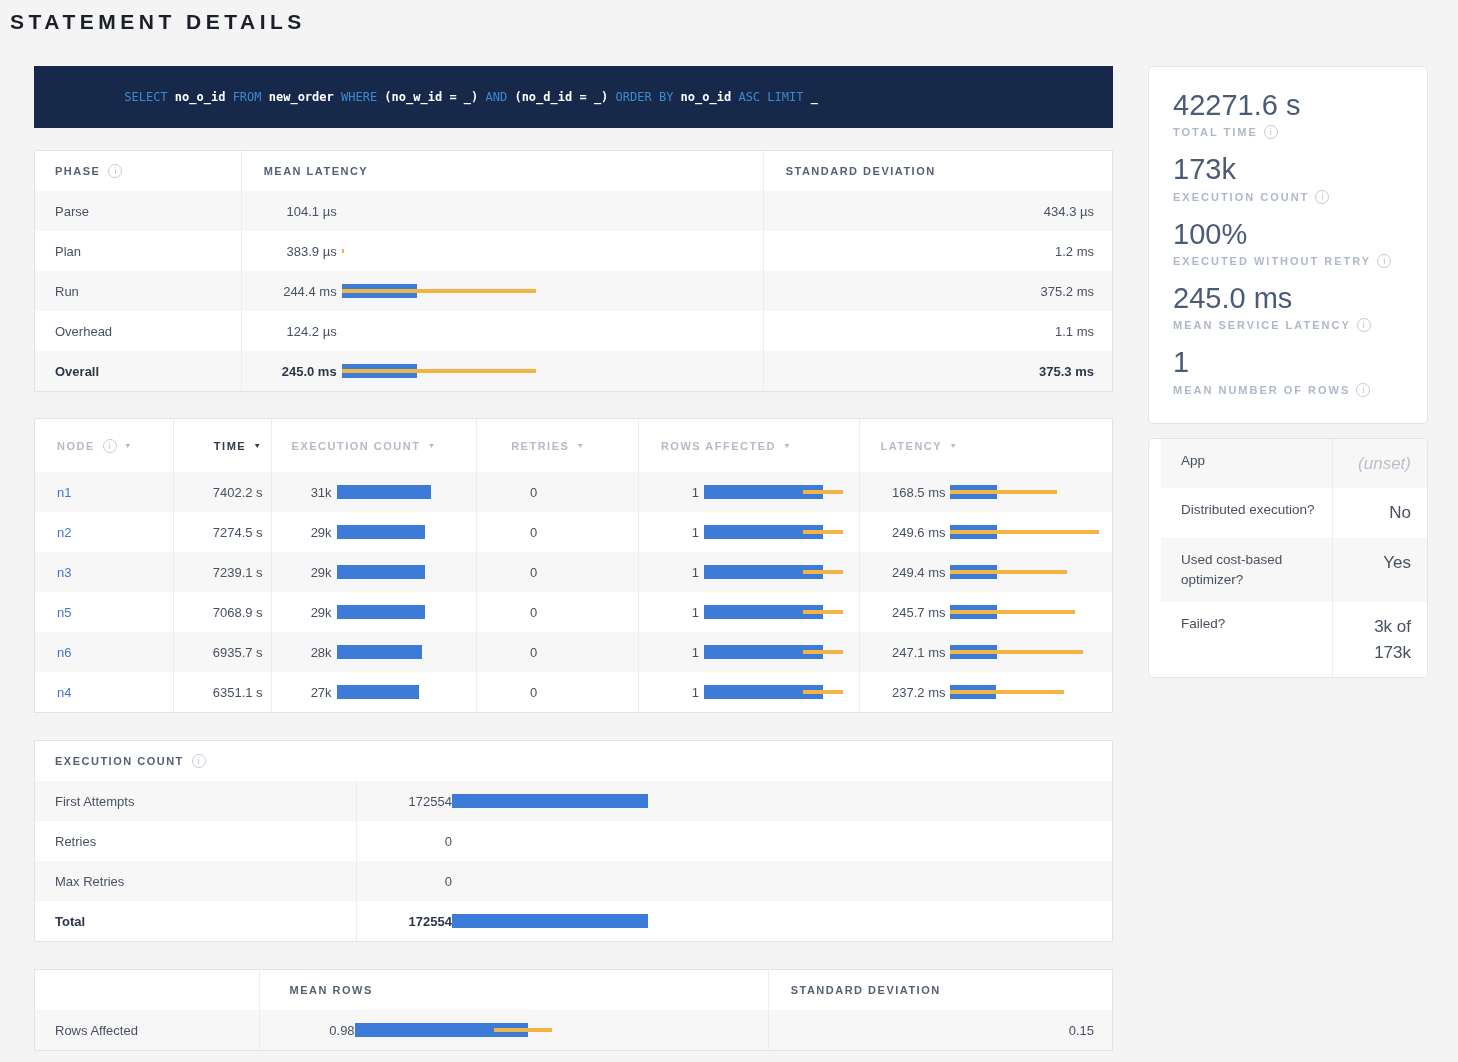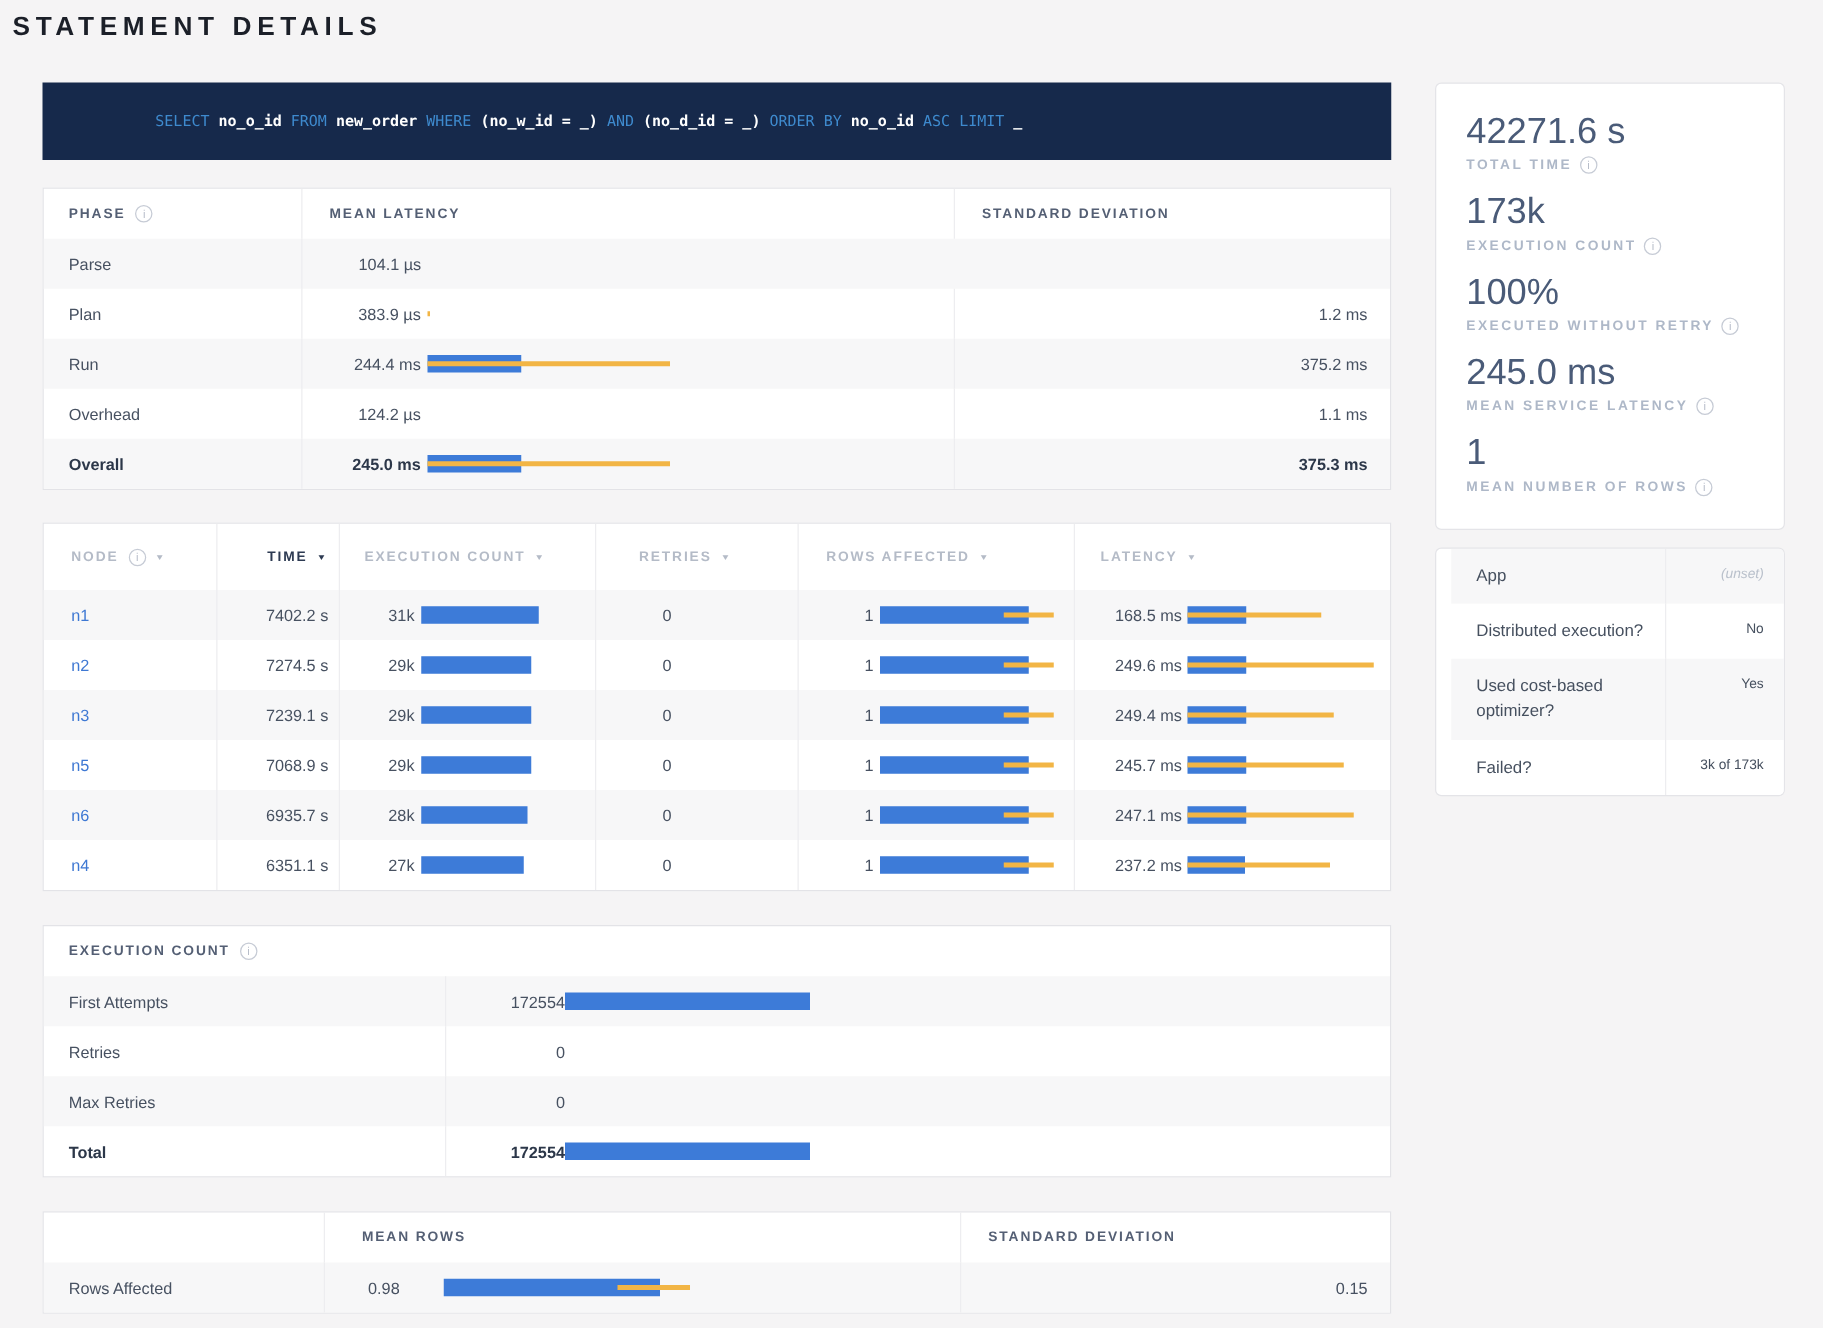--- a/index.html
+++ b/index.html
@@ -90,21 +90,21 @@
 
   
   .c-eclabel { width:321px; padding-left:20px; }
   .c-ecrest  { flex:1; }
   .c-ecrest .val { width:95px; margin-right:0; }
   .c-ecrest .bar-wrap { flex:1; margin-right:8px; }
 
   
   .c-ralabel { width:224px; padding-left:20px; }
   .c-ramean  { width:510px; }
-  .c-ramean .val { width:95px; margin-right:0;text-align:center; }
+  .c-ramean .val { width:95px; margin-right:0; }
   .c-ramean .bar-wrap { flex:1; margin-right:10px; }
   .c-rastd   { width:345px; justify-content:flex-end; padding-right:18px; }
 
   .mt26 { margin-top:26px; }
   .mt27 { margin-top:27px; }
 
   
   .card { background:#fff; border:1px solid #e4e4e8; border-radius:5px;padding-left:12px; }
   .stats-card { padding:14px 24px 26px 24px; }
   .stat { margin-top:14px; }
@@ -115,21 +115,21 @@
     display:flex; align-items:center; font-weight:700;
   }
   .stat-label .info-icon { margin-left:6px; }
 
   .props-card { margin-top:14px; overflow:hidden; }
   .prop-row { display:flex; background:#fff; }
   .prop-row.alt { background:#f7f7f8; }
   .prop-label { flex:1; padding:12px 10px 12px 20px; font-size:13.5px; line-height:1.5; color:#46505f; }
   .prop-value {
     width:95px; border-left:1px solid #ededf0; text-align:right;
-    padding:12px 16px 12px 6px; font-size:11px; line-height:1.5; color:#46505f;
+    padding:12px 16px 12px 6px; font-size:17px; line-height:1.5; color:#46505f;
   }
   .prop-value.unset { font-style:italic; color:#b9c0cb; }
 </style>
 </head>
 <body>
 
 <div class="page">
   <h1 class="page-title">STATEMENT DETAILS</h1>
 
   <div class="layout">
@@ -154,20 +154,21 @@
               <span>STANDARD DEVIATION</span>
             </div>
         </div>
 
         <div class="tr alt">
           <div class="td c-phase">Parse</div>
           <div class="td c-mean vdiv">
             <span class="val">104.1 µs</span>
             <span class="bar-wrap"></span>
           </div>
+          <div class="td c-std vdiv">434.3 µs</div>
         </div>
         <div class="tr">
           <div class="td c-phase">Plan</div>
           <div class="td c-mean vdiv">
             <span class="val">383.9 µs</span>
             <span class="bar-wrap">
                 <span class="bar-dev" style="left: 0%; width: 0.6%;"></span>
               </span>
           </div>
           <div class="td c-std vdiv">1.2 ms</div>

